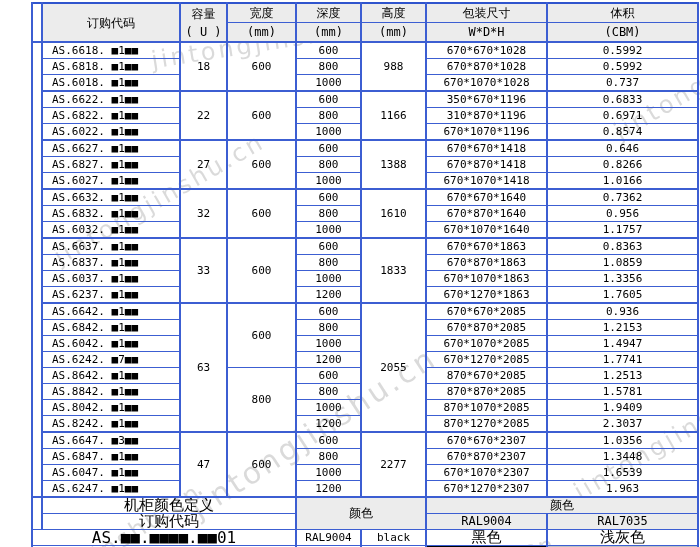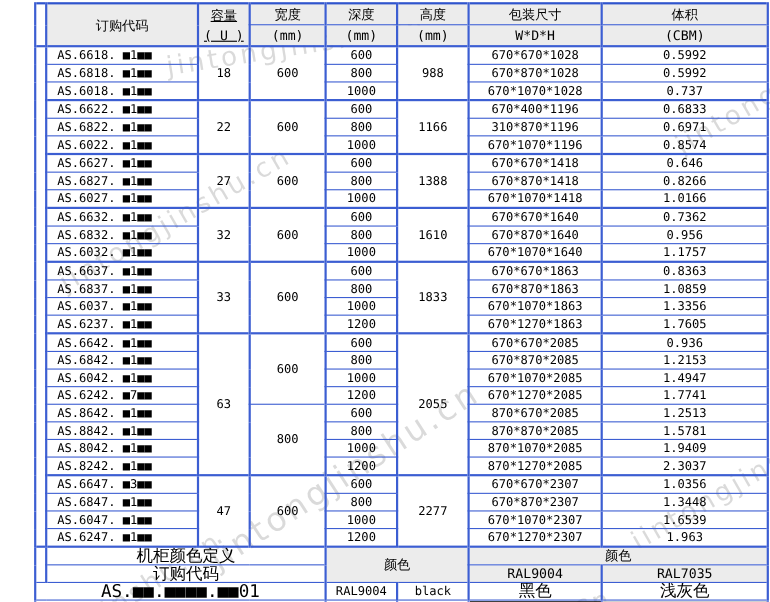--- a/index.html
+++ b/index.html
@@ -25,21 +25,21 @@
   thead td{background:#ececec;font-size:12px;line-height:18px;}
   thead tr{height:19px;}
   tbody.main tr{height:15px;}
   tbody.bottom tr{height:16px;}
   tr.gs td{border-top-width:2px;margin-top:16px;}
   td.strip{background:transparent;}
   td.code{text-align:left;padding-left:9px;letter-spacing:0px;}
   td.cn{font-size:15px;}
   tbody.bottom td.hdr{background:#ececec;font-size:12px;}
   tbody.bottom td.codec{font-size:16px;}
-  .cap2{line-height:18px;text-decoration:underline;}
+  .cap2{line-height:18px;}
 </style>
 </head>
 <body>
 
 <div class="wm" style="left:150px;top:28px;transform:rotate(-9deg);">jintongjinshu.cn</div>
 <div class="wm" style="left:600px;top:60px;transform:rotate(-30deg);">jintongjinshu.cn</div>
 <div class="wm" style="left:40px;top:185px;transform:rotate(-30deg);">jintongjinshu.cn</div>
 <div class="wm" style="left:170px;top:415px;transform:rotate(-33deg);font-size:30px;">jintongjinshu.cn</div>
 <div class="wm" style="left:560px;top:420px;transform:rotate(-30deg);">jintongjinshu.cn</div>
 <div class="wm" style="left:-20px;top:540px;transform:rotate(-33deg);">jintongjinshu.cn</div>
@@ -104,21 +104,21 @@
       <td>670*1070*1028</td>
       <td>0.737</td>
     </tr>
 
     <tr class="gs">
       <td class="code">AS.6622. ■1■■</td>
       <td rowspan="3">22</td>
       <td rowspan="3">600</td>
       <td>600</td>
       <td rowspan="3">1166</td>
-      <td>670*400*1196</td>
+      <td>350*670*1196</td>
       <td>0.6833</td>
     </tr>
     <tr>
       <td class="code">AS.6822. ■1■■</td>
       <td>800</td>
       <td>310*870*1196</td>
       <td>0.6971</td>
     </tr>
     <tr>
       <td class="code">AS.6022. ■1■■</td>

